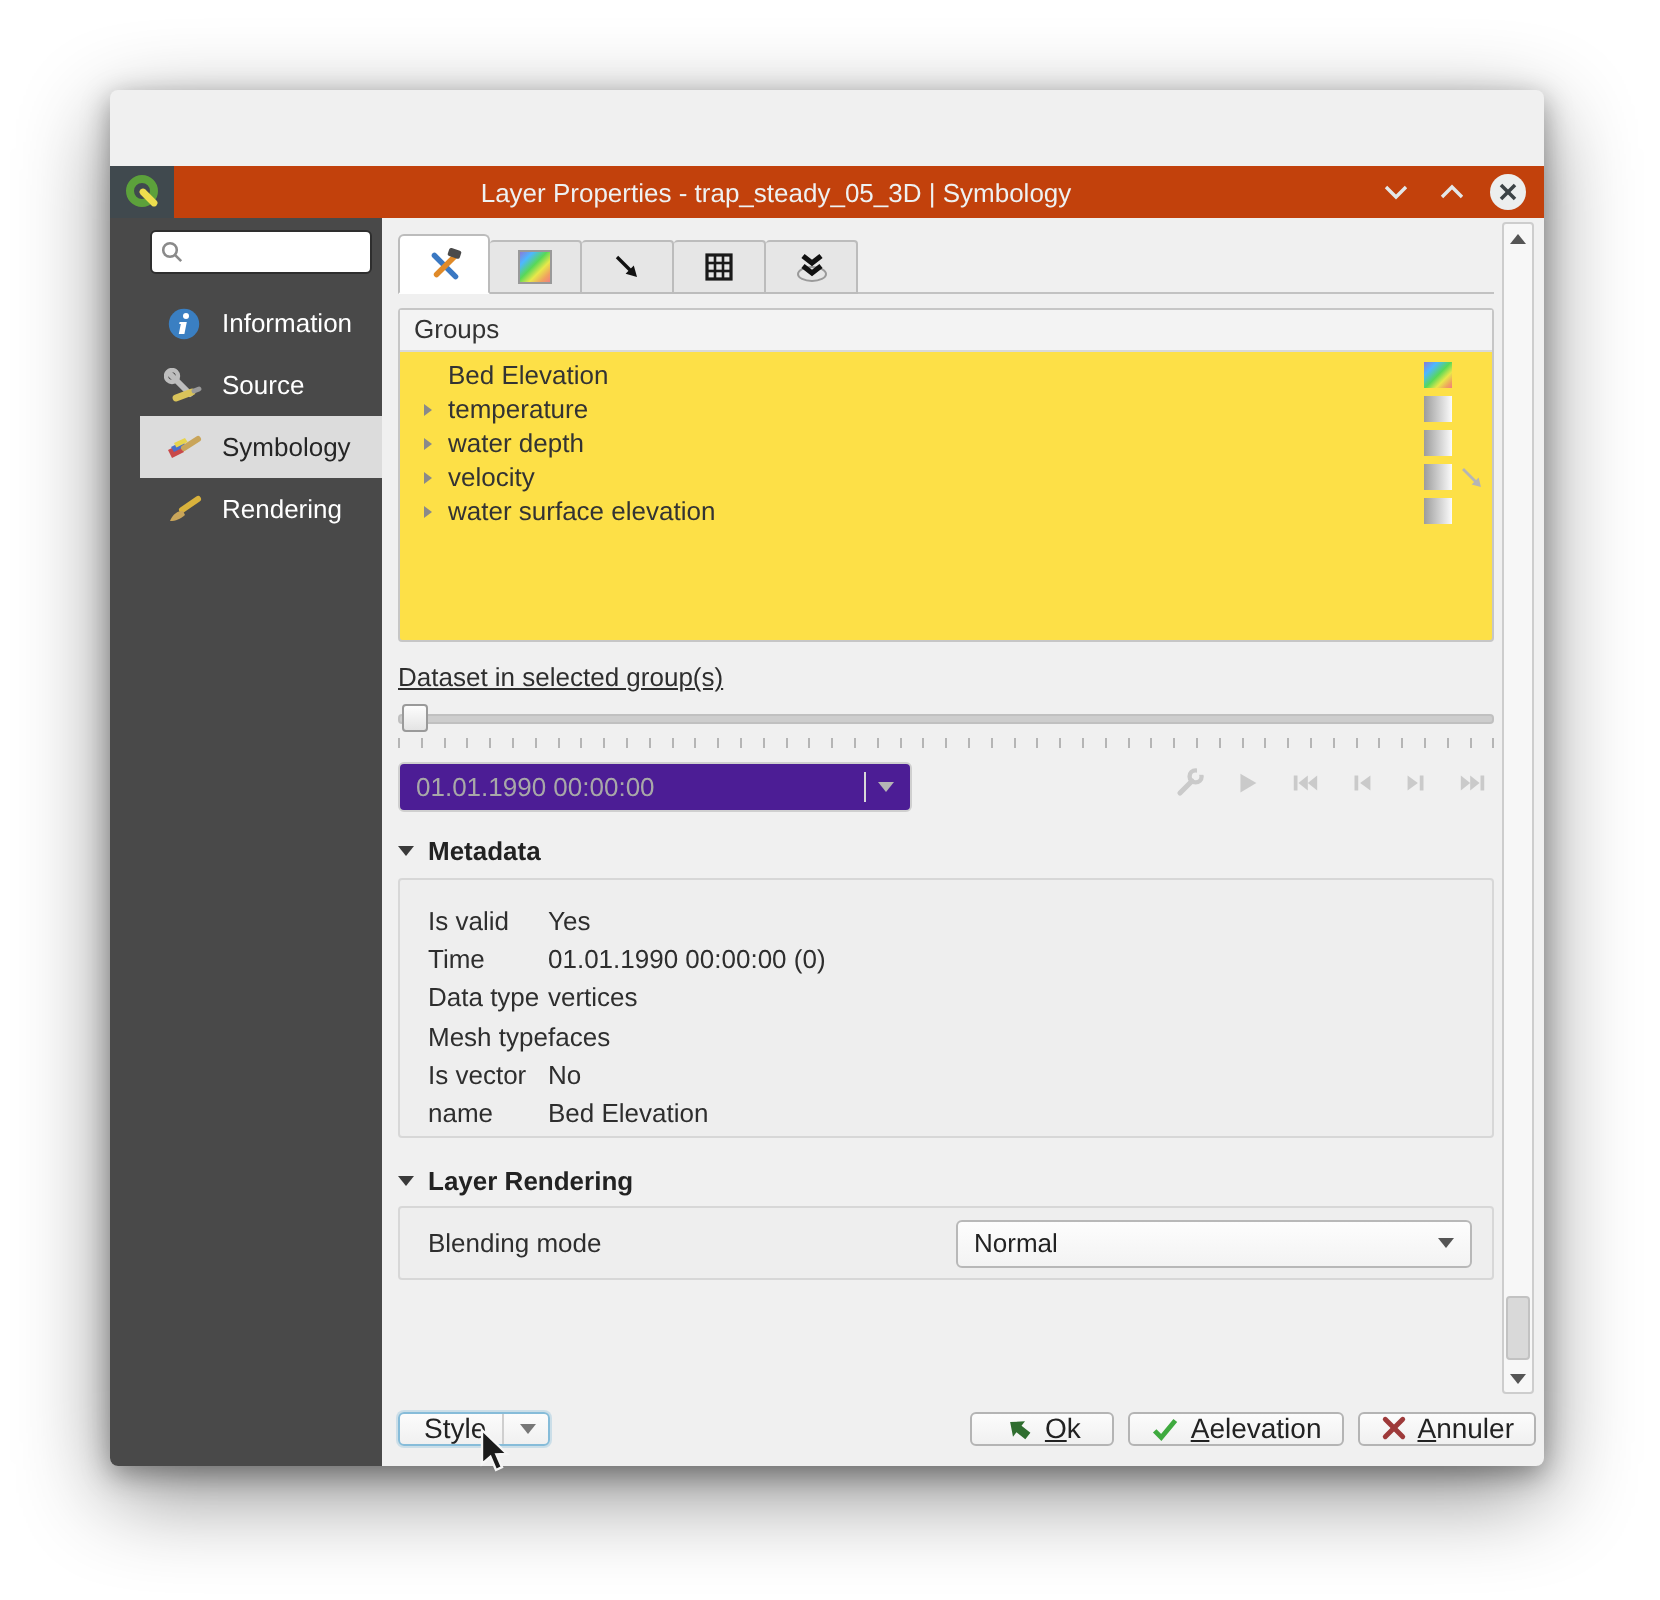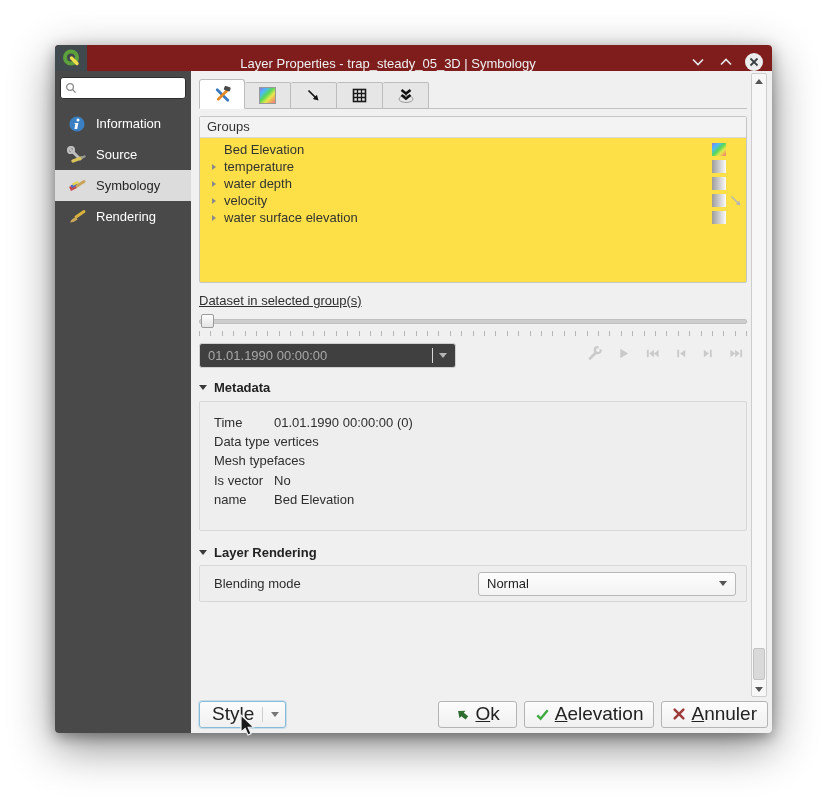--- a/index.html
+++ b/index.html
@@ -8,32 +8,32 @@
 
   
   .dialog {
     position:absolute; left:55px; top:45px; width:717px; height:688px;
     background:#f0f0f0; border-radius:4px; overflow:hidden;
     box-shadow:0 14px 45px rgba(0,0,0,.45), 0 4px 14px rgba(0,0,0,.35);
     display:flex; flex-direction:column;
   }
 
   
-  .titlebar { height:26px; background:#7f1d1d; display:flex; align-items:flex-end; flex:0 0 26px; }
+  .titlebar { height:26px; background:#c2410c; display:flex; align-items:center; flex:0 0 26px;margin-top:38px; }
   .logo-box { width:32px; height:26px; background:#40494e; display:flex; align-items:center; justify-content:center; }
   .title { flex:1; text-align:center; color:#eef1f2; font-size:13px; }
   .win-controls { display:flex; align-items:center; gap:10px; padding-right:9px; }
   .win-btn { width:18px; height:18px; display:flex; align-items:center; justify-content:center; }
   .close-circle { width:18px; height:18px; border-radius:50%; background:#eceeee; display:flex; align-items:center; justify-content:center; }
 
   
   .body { flex:1; display:flex; position:relative; }
 
   
-  .sidebar { width:136px; background:#494949; padding:6px 5px 0 5px; flex:0 0 136px; }
+  .sidebar { width:136px; background:#494949; padding:6px 5px 0 20px; flex:0 0 136px; }
   .search-box { height:22px; background:#ffffff; border:1px solid #2e2e2e; border-radius:3px; display:flex; align-items:center; padding:0 4px; }
   .search-box input { border:none; outline:none; flex:1; min-width:0; font-size:12px; font-family:"Liberation Sans",sans-serif; background:transparent; }
   .menu { margin-top:9px; }
   .menu-item { height:31px; display:flex; align-items:center; gap:9px; padding-left:7px; color:#ffffff; font-size:13px; cursor:default; }
   .menu-item.selected { background:#dcdcdc; color:#252525; margin:0 -5px; padding-left:12px; }
   .mi-icon { width:20px; height:20px; display:flex; align-items:center; justify-content:center; flex:0 0 20px; }
 
   
   .main { flex:1; padding:8px 0 0 8px; position:relative; }
   .panel-col { width:548px; }
@@ -63,21 +63,21 @@
   .arrow-slot { width:20px; flex:0 0 20px; display:flex; align-items:center; justify-content:center; }
 
   
   .section-label { margin-top:10px; font-size:13px; color:#2e2e2e;text-decoration:underline; }
   .slider { margin-top:6px; position:relative; height:14px; }
   .slider-groove { position:absolute; left:0; right:0; top:5px; height:5px; background:#cdcdcd; border-radius:2px; border:1px solid #c0c0c0; }
   .slider-handle { position:absolute; left:2px; top:0; width:13px; height:14px; background:linear-gradient(#fdfdfd,#e4e4e4); border:1px solid #9a9a9a; border-radius:2px; }
   .ticks { margin-top:3px; height:5px;
     background:repeating-linear-gradient(to right,#b5b5b5 0 1px,transparent 1px 11.4px); }
   .controls-row { margin-top:7px; display:flex; align-items:center; height:25px; }
-  .combo-disabled { width:257px; height:25px; border:1px solid #cfcfcf; border-radius:3px; background:#404040;
+  .combo-disabled { width:257px; height:25px; border:1px solid #cfcfcf; border-radius:3px; background:#4c1d95;
     display:flex; align-items:center; padding:0 8px; color:#a8a8a8; font-size:13px; }
   .combo-arrow-zone { margin-left:auto; display:flex; align-items:center; gap:6px; }
   .combo-sep { width:1px; height:15px; background:#d8d8d8; }
   .arr-down-gray { width:0; height:0; border-left:4px solid transparent; border-right:4px solid transparent; border-top:5px solid #b5b5b5; }
   .playbar { margin-left:auto; display:flex; align-items:center; gap:13px; padding-right:2px; }
 
   
   .collap-header { display:flex; align-items:center; gap:7px; font-size:13px; font-weight:bold; color:#222; }
   .tri-down { width:0; height:0; border-top:5px solid #3a3a3a; border-left:4.5px solid transparent; border-right:4.5px solid transparent; }
   .mt12 { margin-top:12px; }
@@ -98,22 +98,22 @@
   
   .scrollbar { position:absolute; top:2px; bottom:36px; right:5px; width:16px; background:#f7f7f7; border:1px solid #cdcdcd; border-radius:2px; }
   .sb-btn { position:absolute; left:0; right:0; height:14px; display:flex; align-items:center; justify-content:center; }
   .sb-up { top:0; } .sb-down { bottom:0; }
   .sb-tri-up { width:0; height:0; border-bottom:5px solid #555; border-left:4px solid transparent; border-right:4px solid transparent; }
   .sb-tri-down { width:0; height:0; border-top:5px solid #555; border-left:4px solid transparent; border-right:4px solid transparent; }
   .sb-thumb { position:absolute; left:1px; right:1px; bottom:16px; height:32px; background:#d9d9d9; border:1px solid #c2c2c2; border-radius:2px; }
 
   
   .footer { position:absolute; left:144px; right:4px; bottom:6px; height:26px; display:flex; align-items:center; }
-  .btn { height:27px; background:linear-gradient(#fcfcfc,#f0f0f0); border:1px solid #b4b4b4; border-radius:3px;
-    display:flex; align-items:center; gap:5px; padding:0 10px; font-size:19px; color:#222; }
+  .btn { height:17px; background:linear-gradient(#fcfcfc,#f0f0f0); border:1px solid #b4b4b4; border-radius:3px;
+    display:flex; align-items:center; gap:5px; padding:0 10px; font-size:14px; color:#222; }
   .style-btn { border:1px solid #86bcd9; box-shadow:0 0 0 1px rgba(134,188,217,.35); padding:0 6px 0 12px; gap:8px; }
   .style-sep { width:1px; height:15px; background:#cfcfcf; }
   .right-btns { margin-left:auto; display:flex; gap:7px; }
   .u { text-decoration:underline; }
 
   
   .cursor { position:absolute; left:239px; top:714px; z-index:50; }
 </style>
 </head>
 <body>
@@ -360,20 +360,24 @@
                 </span>
               </div>
             </div>
 
             <div class="collap-header mt12">
               <span class="tri-down"></span>
               <span>Metadata</span>
             </div>
             <div class="meta-frame">
               <div class="meta-row">
+                  <span class="meta-label">Is valid</span>
+                  <span>Yes</span>
+                </div>
+              <div class="meta-row">
                   <span class="meta-label">Time</span>
                   <span>01.01.1990 00:00:00 (0)</span>
                 </div>
               <div class="meta-row">
                   <span class="meta-label">Data type</span>
                   <span>vertices</span>
                 </div>
               <div class="meta-row">
                   <span class="meta-label">Mesh type</span>
                   <span>faces</span>

